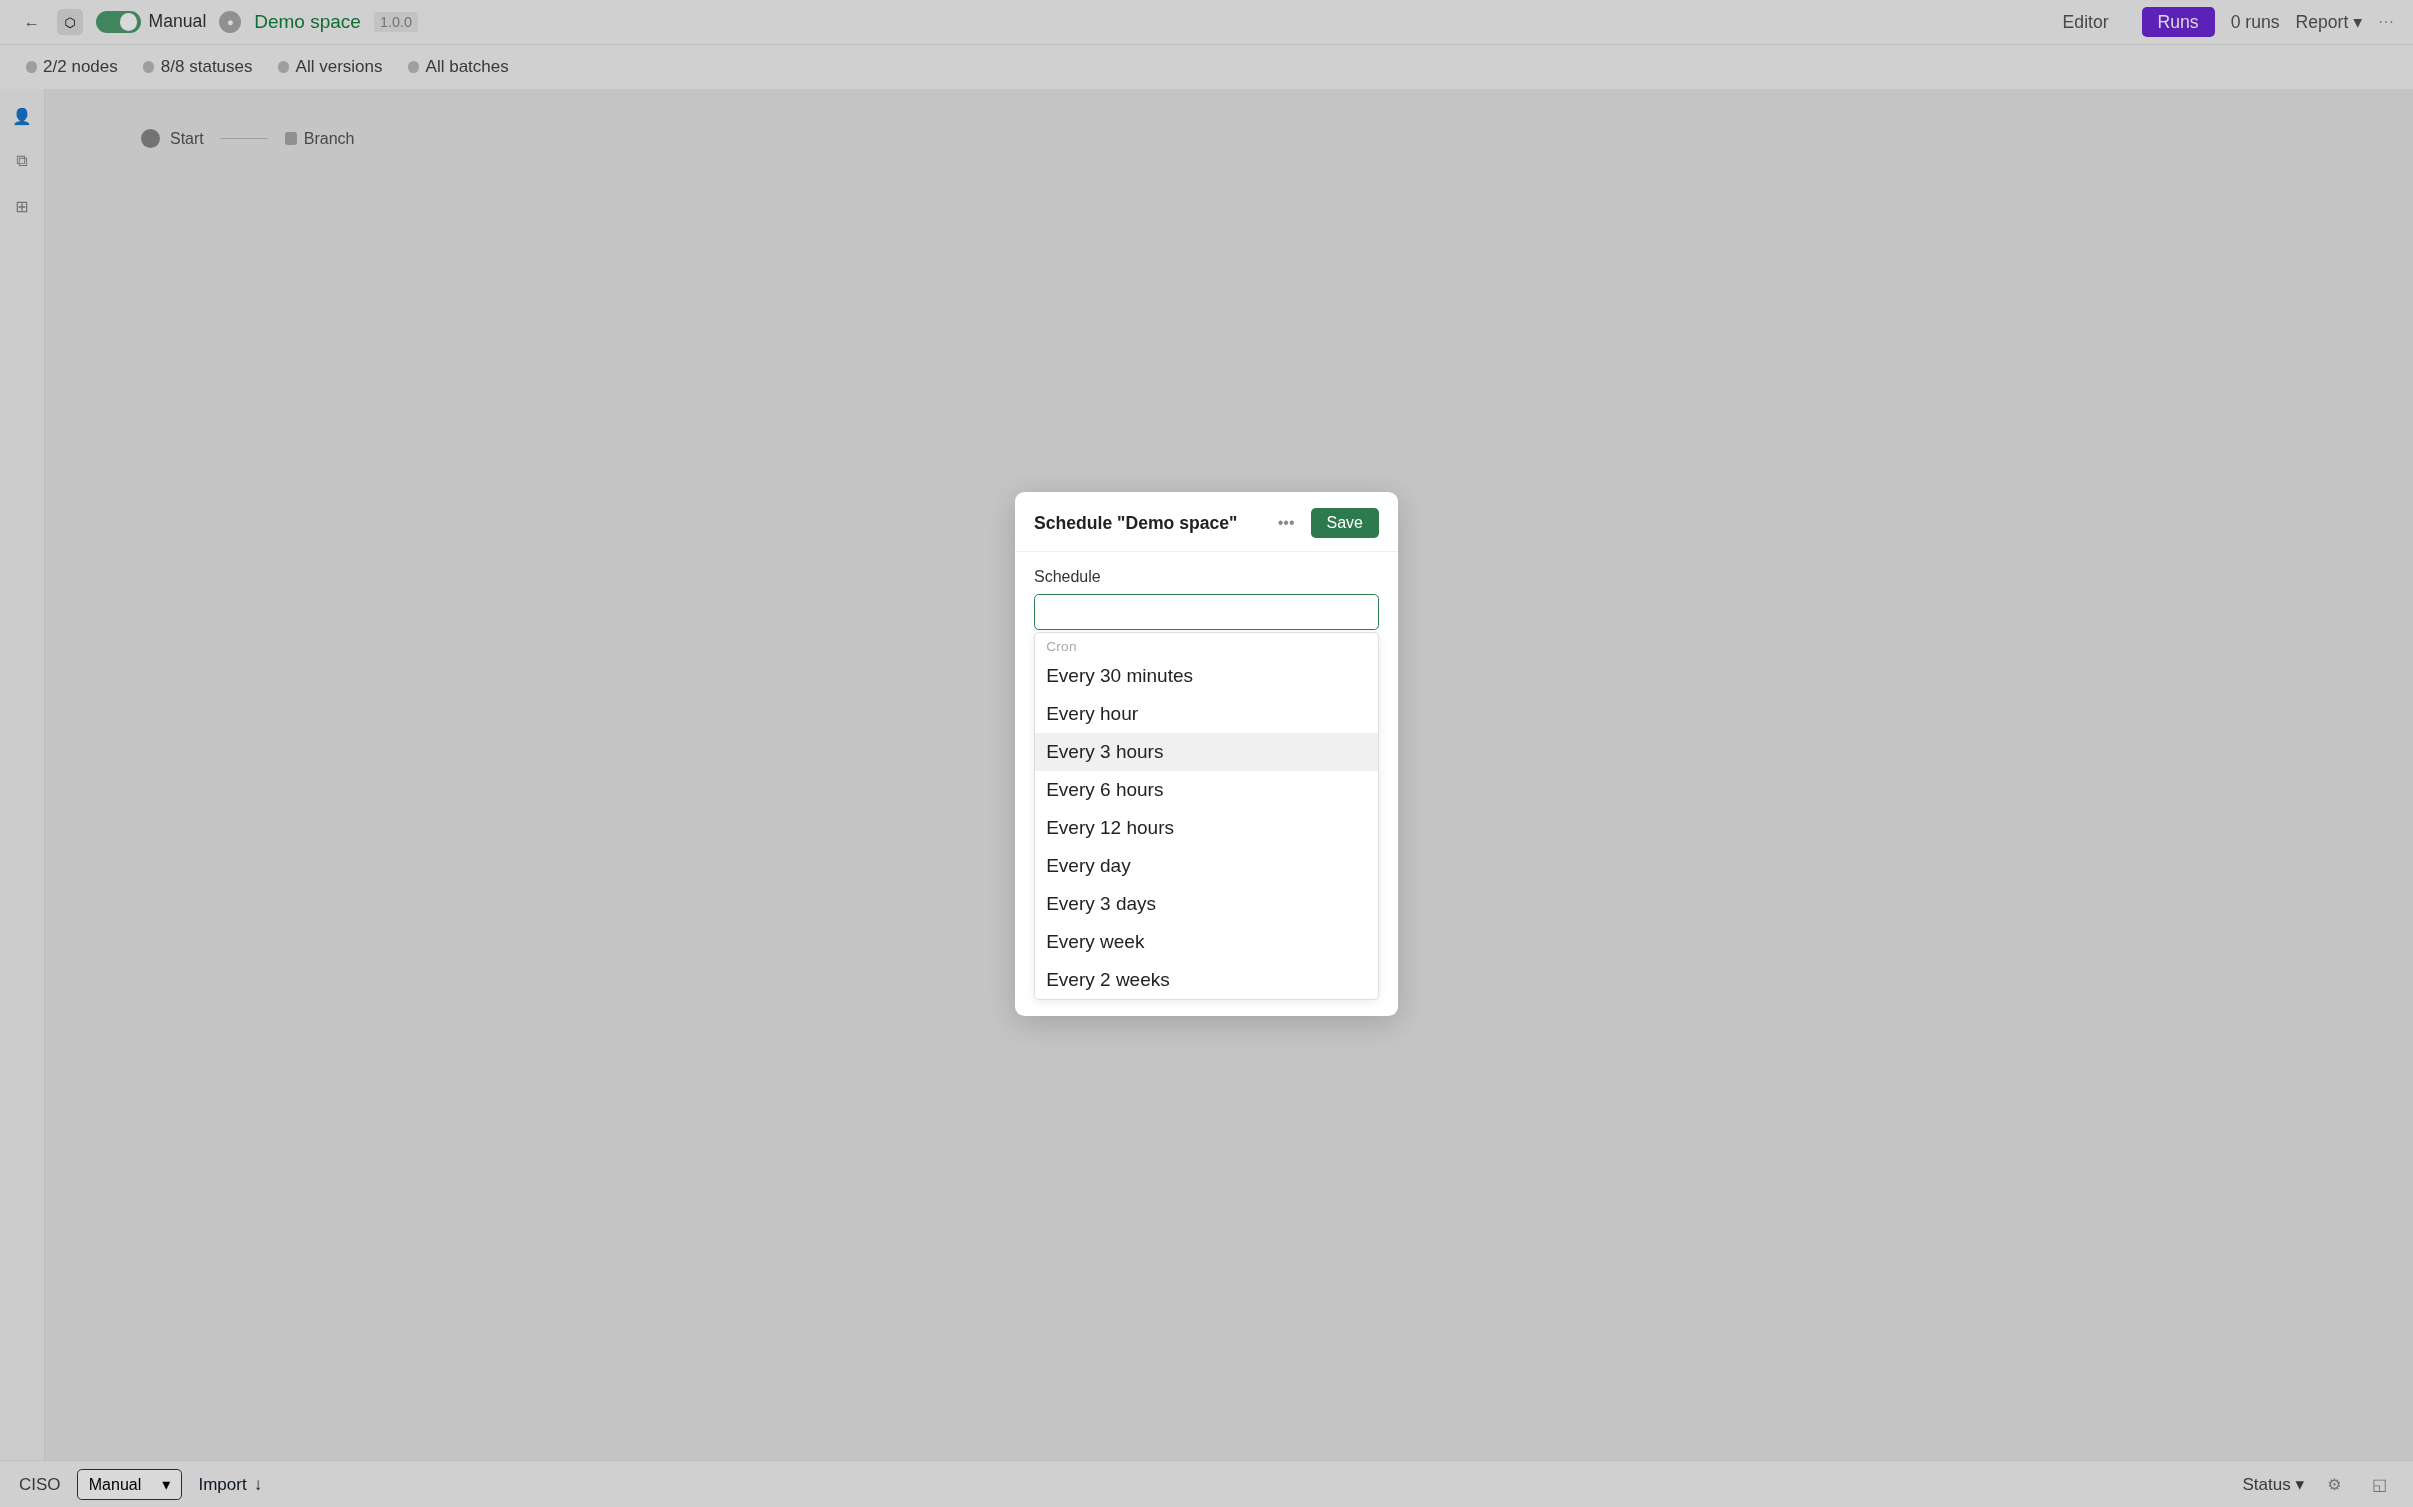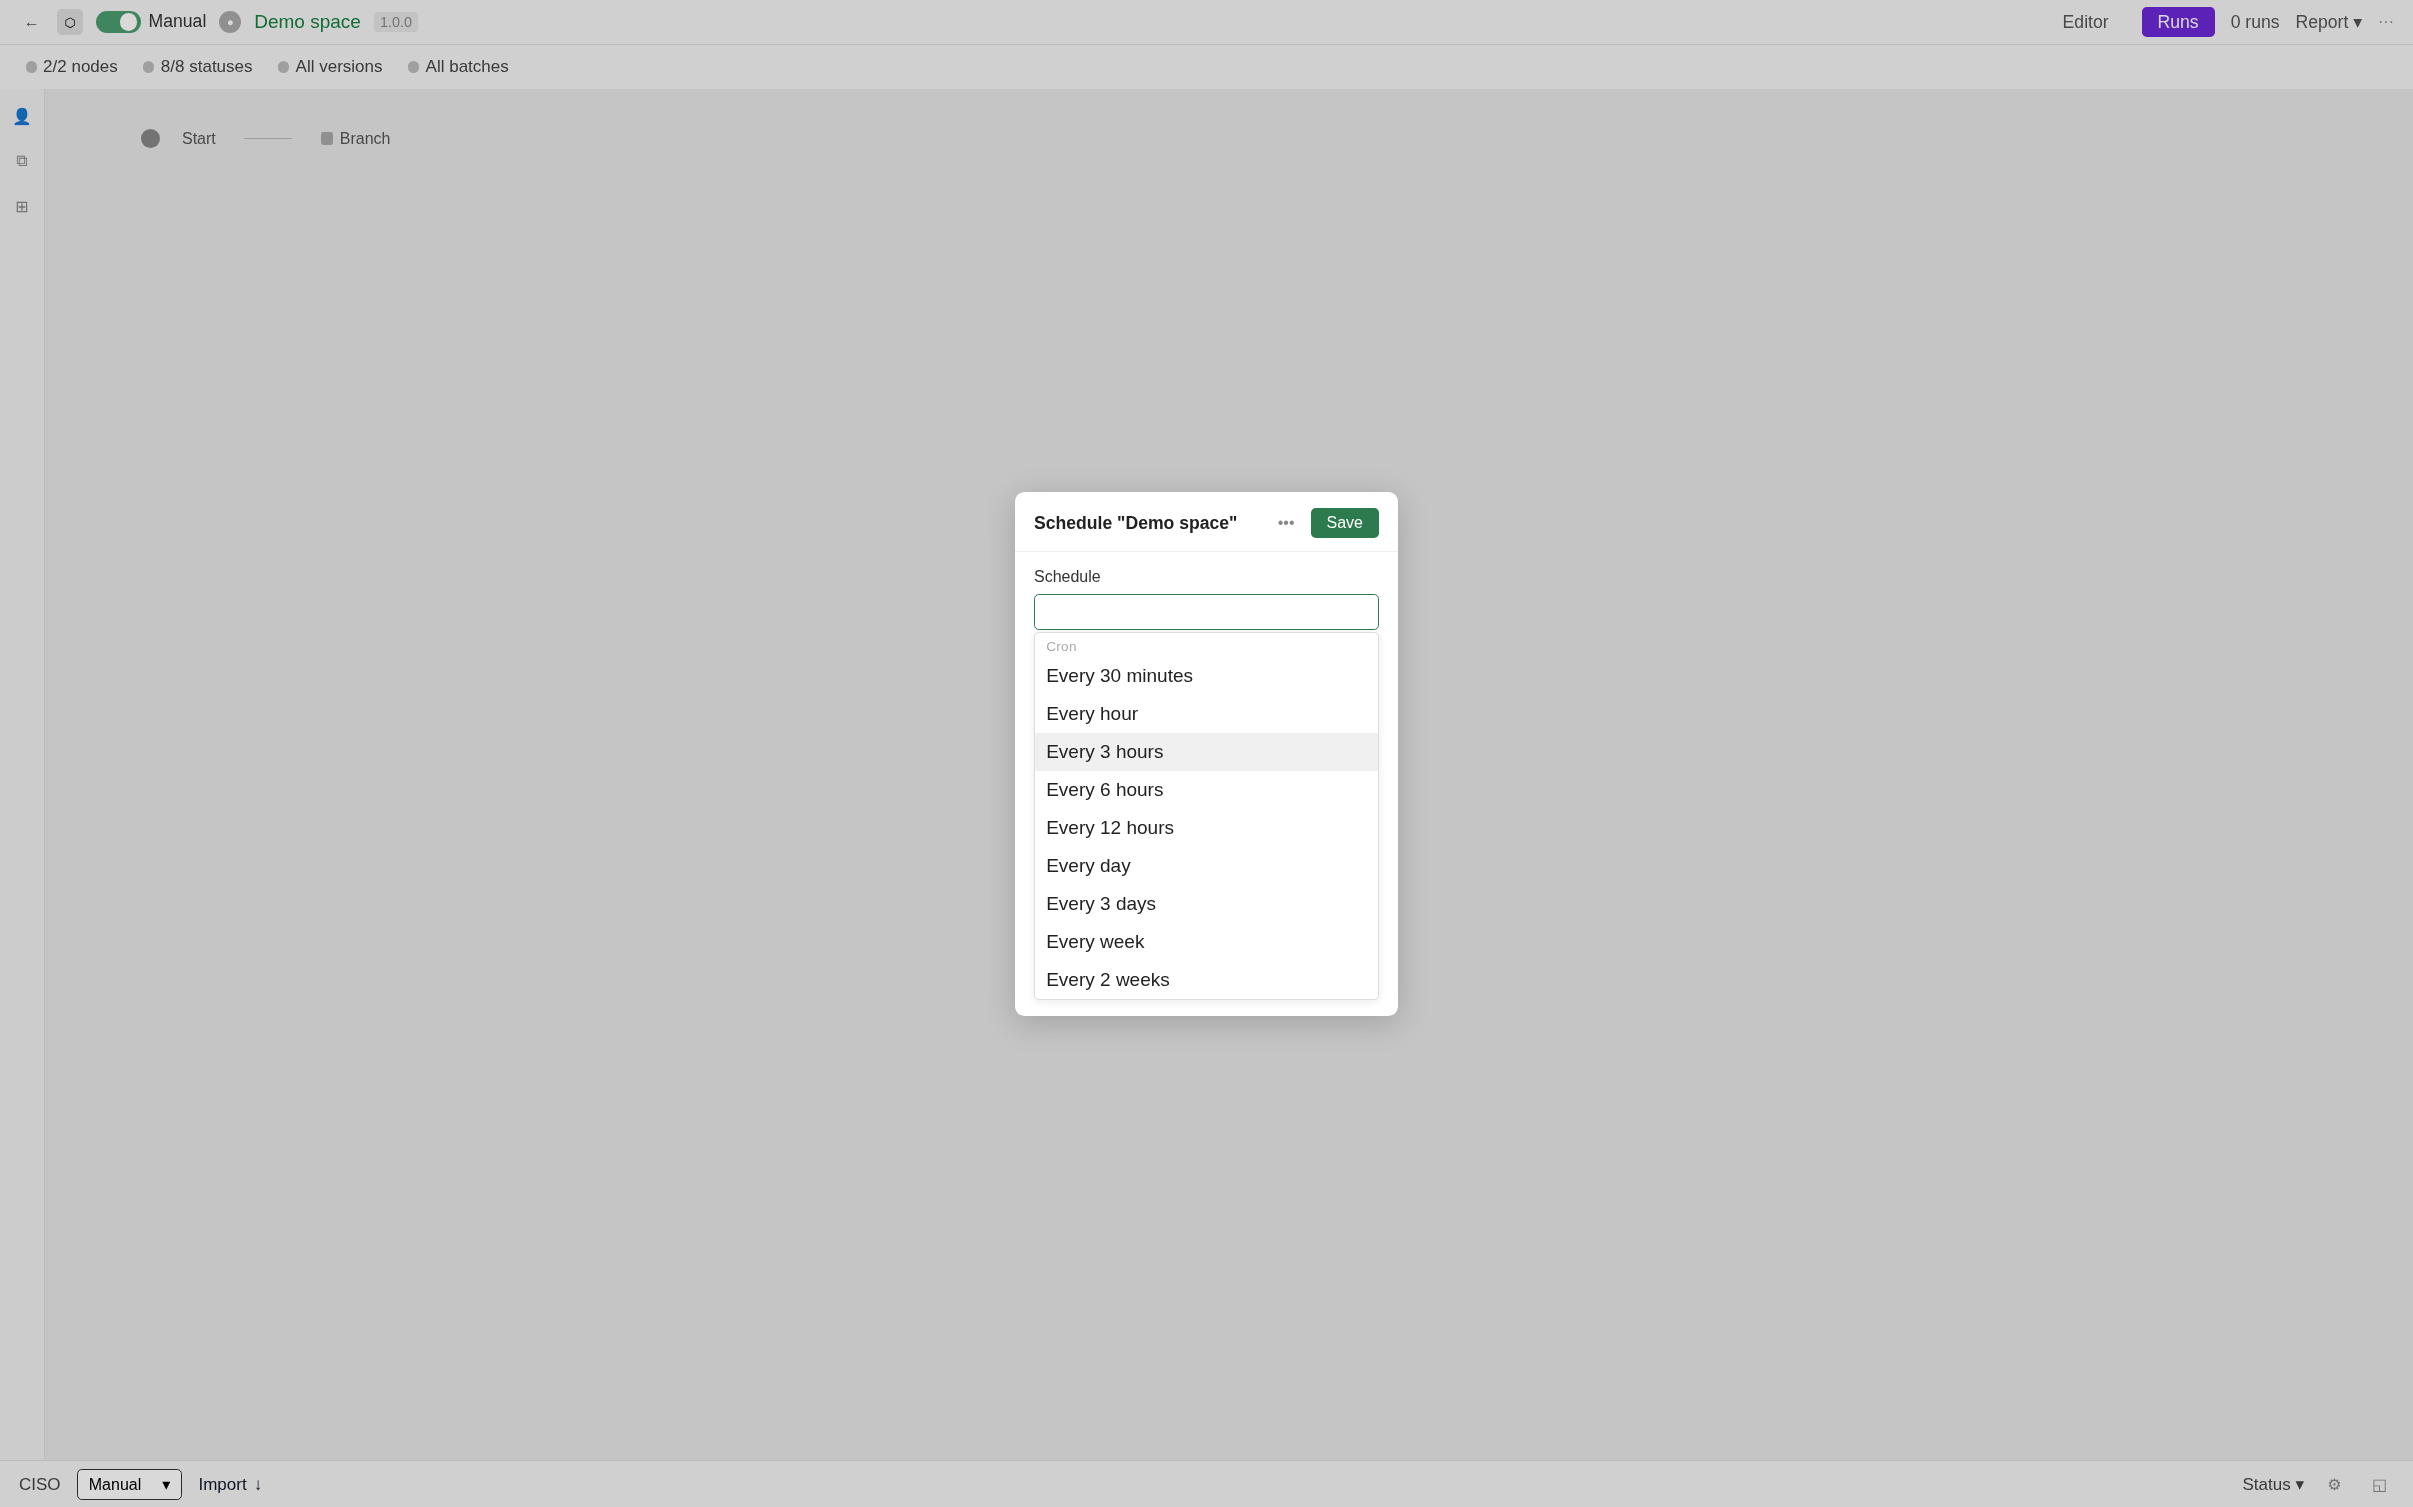--- a/index.html
+++ b/index.html
@@ -178,21 +178,21 @@
       bottom: 48px;
       background: #e8e8e8;
     }
 
     
     .flow-node {
       position: absolute;
       top: 40px; left: 96px;
       display: flex;
       align-items: center;
-      gap: 22px;
+      gap: 10px;
     }
     .node-circle {
       width: 19px; height: 19px;
       background: #888;
       border-radius: 50%;
     }
     .node-label {
       font-size: 16px;
       color: #555;
     }

